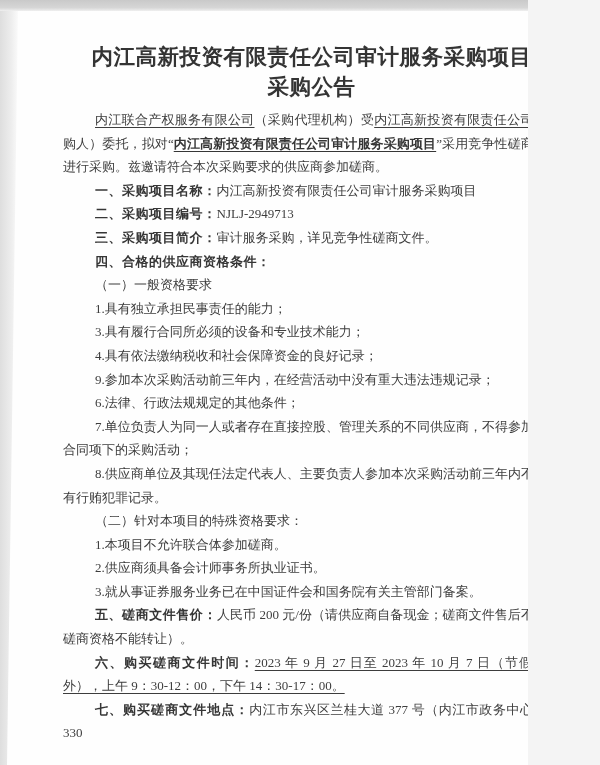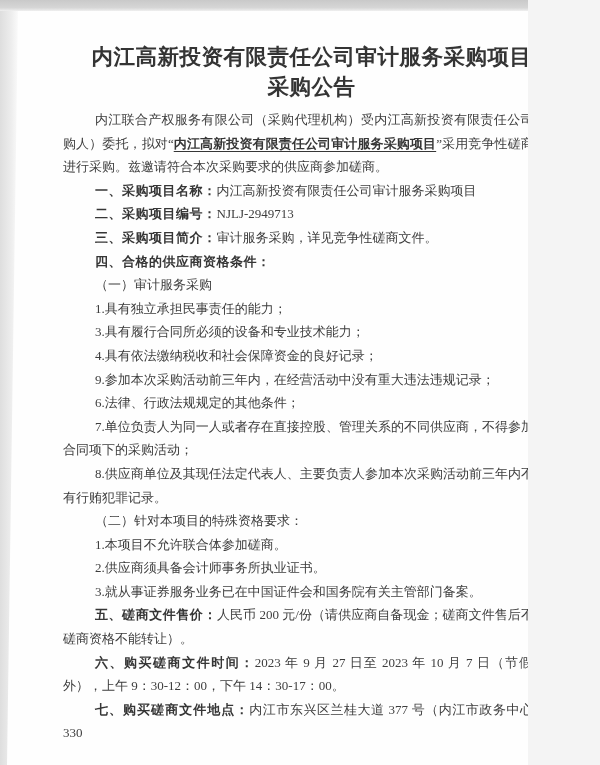--- a/index.html
+++ b/index.html
@@ -36,21 +36,21 @@
   }
   .doc-title{
     margin:0 auto 6px auto;
     max-width:472px;
     font-size:21.5px;line-height:30px;
     font-weight:bold;color:#343434;
     text-align:center;letter-spacing:.5px;
   }
   p{margin:0;text-indent:32px;}
   .b{font-weight:bold;color:#363636;letter-spacing:.5px;}
-  .u{text-underline-offset:3px;margin-top:30px;}
+  .u{text-decoration:underline;text-underline-offset:3px;margin-top:30px;}
   .bu{font-weight:bold;color:#363636;text-decoration:underline;text-underline-offset:3px;}
 </style>
 </head>
 <body>
 
 <div class="page">
   <div class="edge-top"></div>
   <div class="edge-left"></div>
   <div class="edge-right"></div>
 
@@ -61,21 +61,21 @@
     <p><span class="u">内江联合产权服务有限公司</span><span>（采购代理机构）受</span><span class="u">内江高新投资有限责任公司</span><span>（采购人）委托，拟对“</span><span class="bu">内江高新投资有限责任公司审计服务采购项目</span><span>”采用竞争性磋商方式进行采购。兹邀请符合本次采购要求的供应商参加磋商。</span></p>
 
     <p><span class="b">一、采购项目名称：</span><span>内江高新投资有限责任公司审计服务采购项目</span></p>
 
     <p><span class="b">二、采购项目编号：</span><span>NJLJ-2949713</span></p>
 
     <p><span class="b">三、采购项目简介：</span><span>审计服务采购，详见竞争性磋商文件。</span></p>
 
     <p><span class="b">四、合格的供应商资格条件：</span></p>
 
-    <p>（一）审计服务采购</p>
+    <p>（一）一般资格要求</p>
     <p>1.具有独立承担民事责任的能力；</p>
     <p>3.具有履行合同所必须的设备和专业技术能力；</p>
     <p>4.具有依法缴纳税收和社会保障资金的良好记录；</p>
     <p>9.参加本次采购活动前三年内，在经营活动中没有重大违法违规记录；</p>
     <p>6.法律、行政法规规定的其他条件；</p>
     <p>7.单位负责人为同一人或者存在直接控股、管理关系的不同供应商，不得参加同一合同项下的采购活动；</p>
     <p>8.供应商单位及其现任法定代表人、主要负责人参加本次采购活动前三年内不得具有行贿犯罪记录。</p>
 
     <p>（二）针对本项目的特殊资格要求：</p>
     <p>1.本项目不允许联合体参加磋商。</p>

